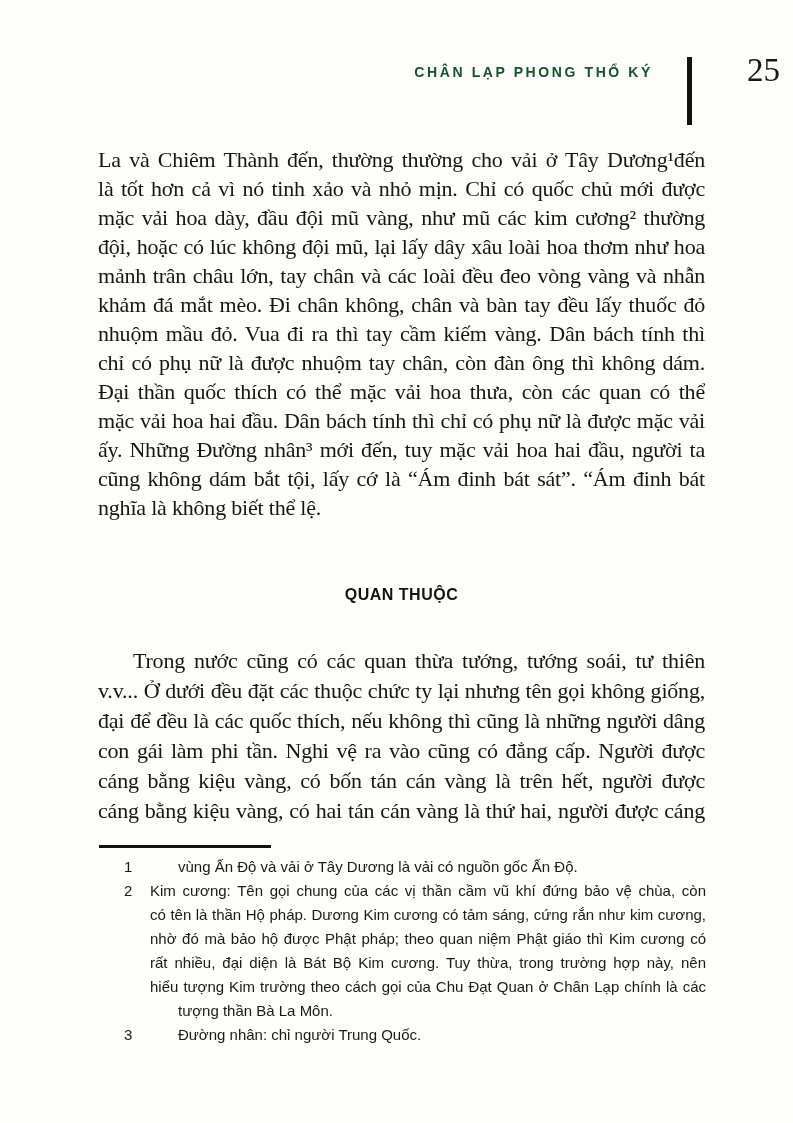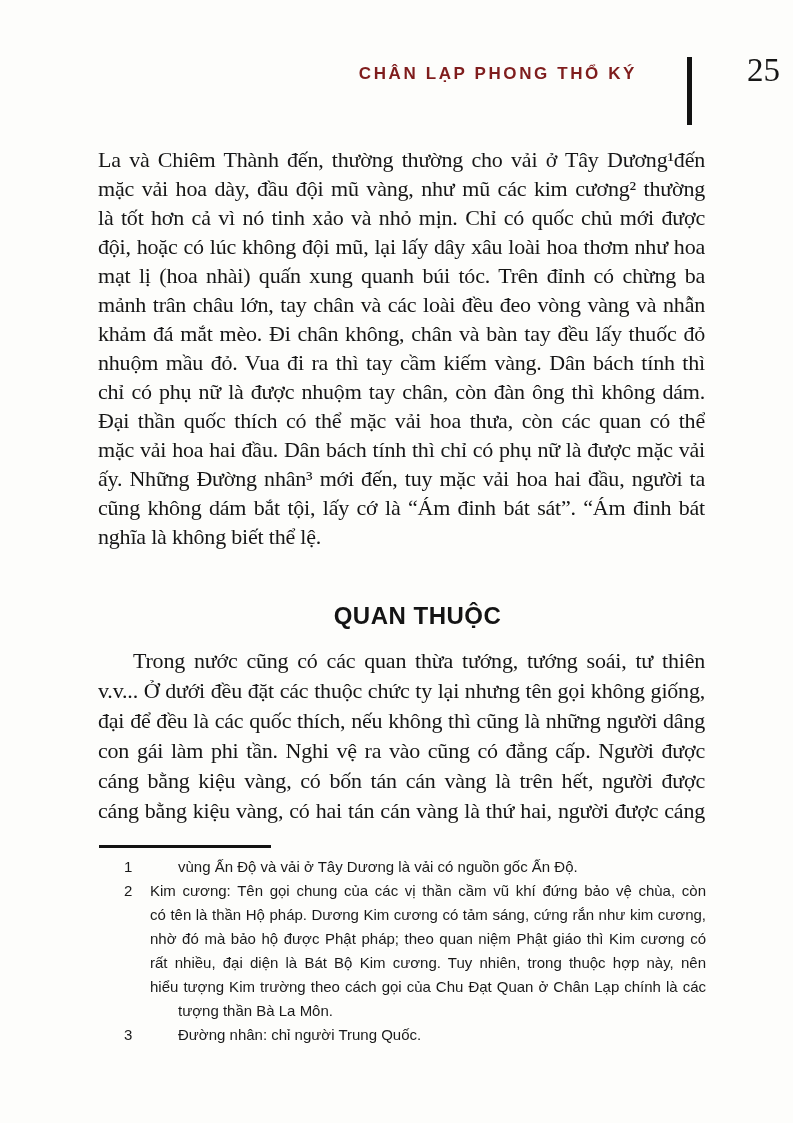--- a/index.html
+++ b/index.html
@@ -6,24 +6,24 @@
   .page{
     position:relative;
     width:793px;height:1123px;
     margin:0 auto;
     background:#fdfdfb;
     color:#1b1b1b;
     overflow:hidden;
   }
   
   .running-title{
-    position:absolute;top:64px;right:156px;
+    position:absolute;top:64px;right:140px;
     font-family:"Liberation Sans",sans-serif;
-    font-weight:bold;font-size:17px;
-    letter-spacing:2.6px;color:#7f1d1d;
+    font-weight:bold;font-size:14px;
+    letter-spacing:2.6px;color:#14532d;
   }
   .header-bar{
     position:absolute;top:57px;left:687px;
     width:5px;height:68px;background:#121212;
   }
   .page-number{
     position:absolute;top:52px;left:719px;
     font-family:"Liberation Serif",serif;
     font-size:33px;color:#161616;margin-left:28px;
   }
@@ -39,24 +39,24 @@
     text-align:justify;text-align-last:justify;
     overflow:hidden;white-space:normal;
   }
   #para1{top:145px;}
   #para2{top:646px;}
   #para2 .line{height:30px;line-height:30px;}
   #para2 .line:first-child{text-indent:35px;}
   .last-left .line:last-child{text-align-last:left;}
   
   .section-heading{
-    position:absolute;top:586px;left:98px;width:607px;margin:16px;
+    position:absolute;top:586px;left:98px;width:607px;margin:0;
     text-align:center;
     font-family:"Liberation Sans",sans-serif;
-    font-weight:bold;font-size:24px;letter-spacing:0.5px;
+    font-weight:bold;font-size:16px;letter-spacing:0.5px;
     color:#141414;
   }
   
   .fn-rule{
     position:absolute;top:845px;left:99px;
     width:172px;height:3px;background:#121212;
   }
   .footnotes{
     position:absolute;top:855px;left:124px;width:582px;
     font-family:"Liberation Sans",sans-serif;
@@ -78,24 +78,23 @@
 <div class="page">
 
   <div class="running-title">CHÂN LẠP PHONG THỔ KÝ</div>
 
   <div class="header-bar"></div>
 
   <div class="page-number">25</div>
 
   <div id="para1" class="para last-left">
       <div class="line">La và Chiêm Thành đến, thường thường cho vải ở Tây Dương¹đến</div>
+      <div class="line">là tốt hơn cả vì nó tinh xảo và nhỏ mịn. Chỉ có quốc chủ mới được</div>
       <div class="line">mặc vải hoa dày, đầu đội mũ vàng, như mũ các kim cương² thường</div>
-      <div class="line">là tốt hơn cả vì nó tinh xảo và nhỏ mịn. Chỉ có quốc chủ mới được</div>
       <div class="line">đội, hoặc có lúc không đội mũ, lại lấy dây xâu loài hoa thơm như hoa</div>
-      <div class="line">mạt lị (hoa nhài) quấn xung quanh búi tóc. Trên đỉnh có chừng ba</div>
       <div class="line">mảnh trân châu lớn, tay chân và các loài đều đeo vòng vàng và nhẫn</div>
       <div class="line">khảm đá mắt mèo. Đi chân không, chân và bàn tay đều lấy thuốc đỏ</div>
       <div class="line">nhuộm mầu đỏ. Vua đi ra thì tay cầm kiếm vàng. Dân bách tính thì</div>
       <div class="line">chỉ có phụ nữ là được nhuộm tay chân, còn đàn ông thì không dám.</div>
       <div class="line">Đại thần quốc thích có thể mặc vải hoa thưa, còn các quan có thể</div>
       <div class="line">mặc vải hoa hai đầu. Dân bách tính thì chỉ có phụ nữ là được mặc vải</div>
       <div class="line">ấy. Những Đường nhân³ mới đến, tuy mặc vải hoa hai đầu, người ta</div>
       <div class="line">cũng không dám bắt tội, lấy cớ là “Ám đinh bát sát”. “Ám đinh bát sát”</div>
       <div class="line">nghĩa là không biết thể lệ.</div>
     </div>
@@ -119,21 +118,21 @@
       <div class="fn-lines last-left">
           <div class="line">vùng Ấn Độ và vải ở Tây Dương là vải có nguồn gốc Ấn Độ.</div>
         </div>
     </div>
     <div class="footnote">
       <span class="fn-num">2</span>
       <div class="fn-lines last-left">
           <div class="line">Kim cương: Tên gọi chung của các vị thần cầm vũ khí đứng bảo vệ chùa, còn</div>
           <div class="line">có tên là thần Hộ pháp. Dương Kim cương có tảm sáng, cứng rắn như kim cương,</div>
           <div class="line">nhờ đó mà bảo hộ được Phật pháp; theo quan niệm Phật giáo thì Kim cương có</div>
-          <div class="line">rất nhiều, đại diện là Bát Bộ Kim cương. Tuy nhiên, trong thuộc hợp này, nên</div>
+          <div class="line">rất nhiều, đại diện là Bát Bộ Kim cương. Tuy thừa, trong trường hợp này, nên</div>
           <div class="line">hiểu tượng Kim trường theo cách gọi của Chu Đạt Quan ở Chân Lạp chính là các</div>
           <div class="line">tượng thần Bà La Môn.</div>
         </div>
     </div>
     <div class="footnote">
       <span class="fn-num">3</span>
       <div class="fn-lines last-left">
           <div class="line">Đường nhân: chỉ người Trung Quốc.</div>
         </div>
     </div>

